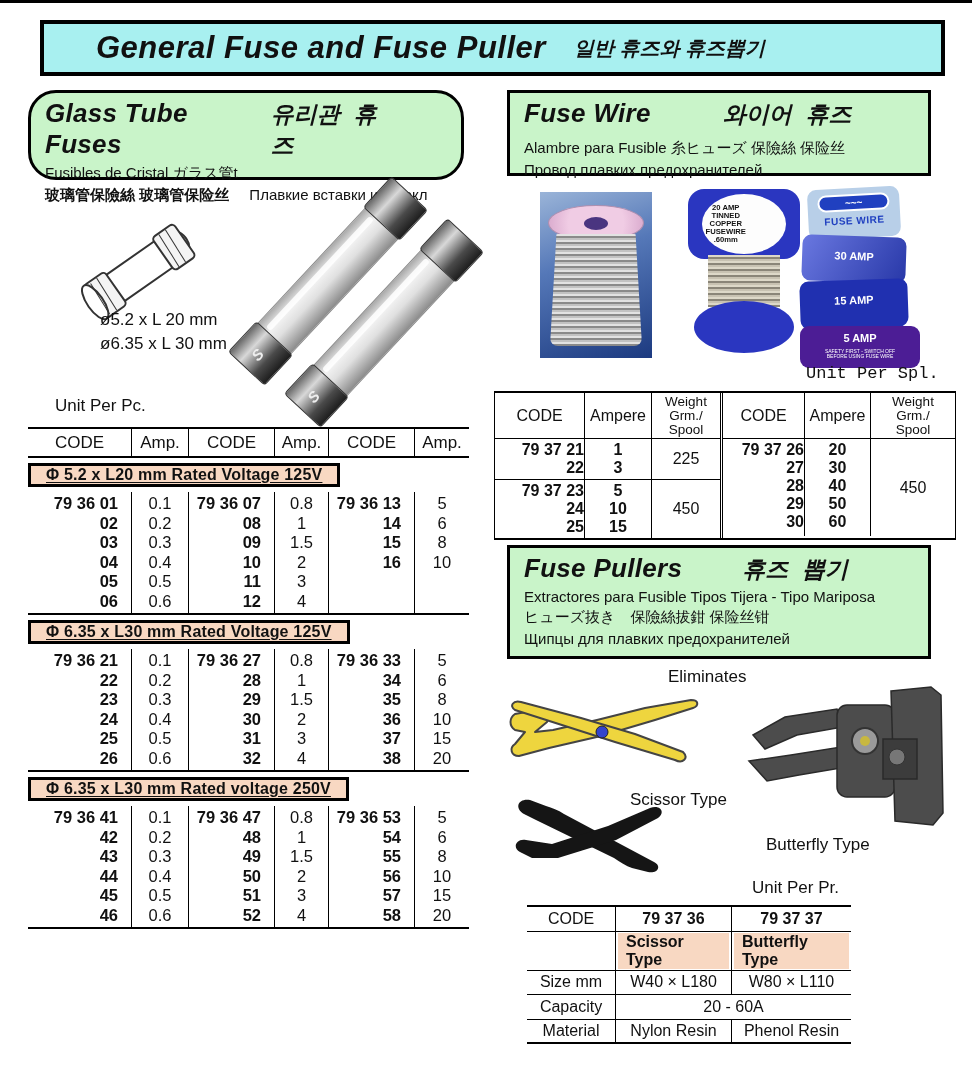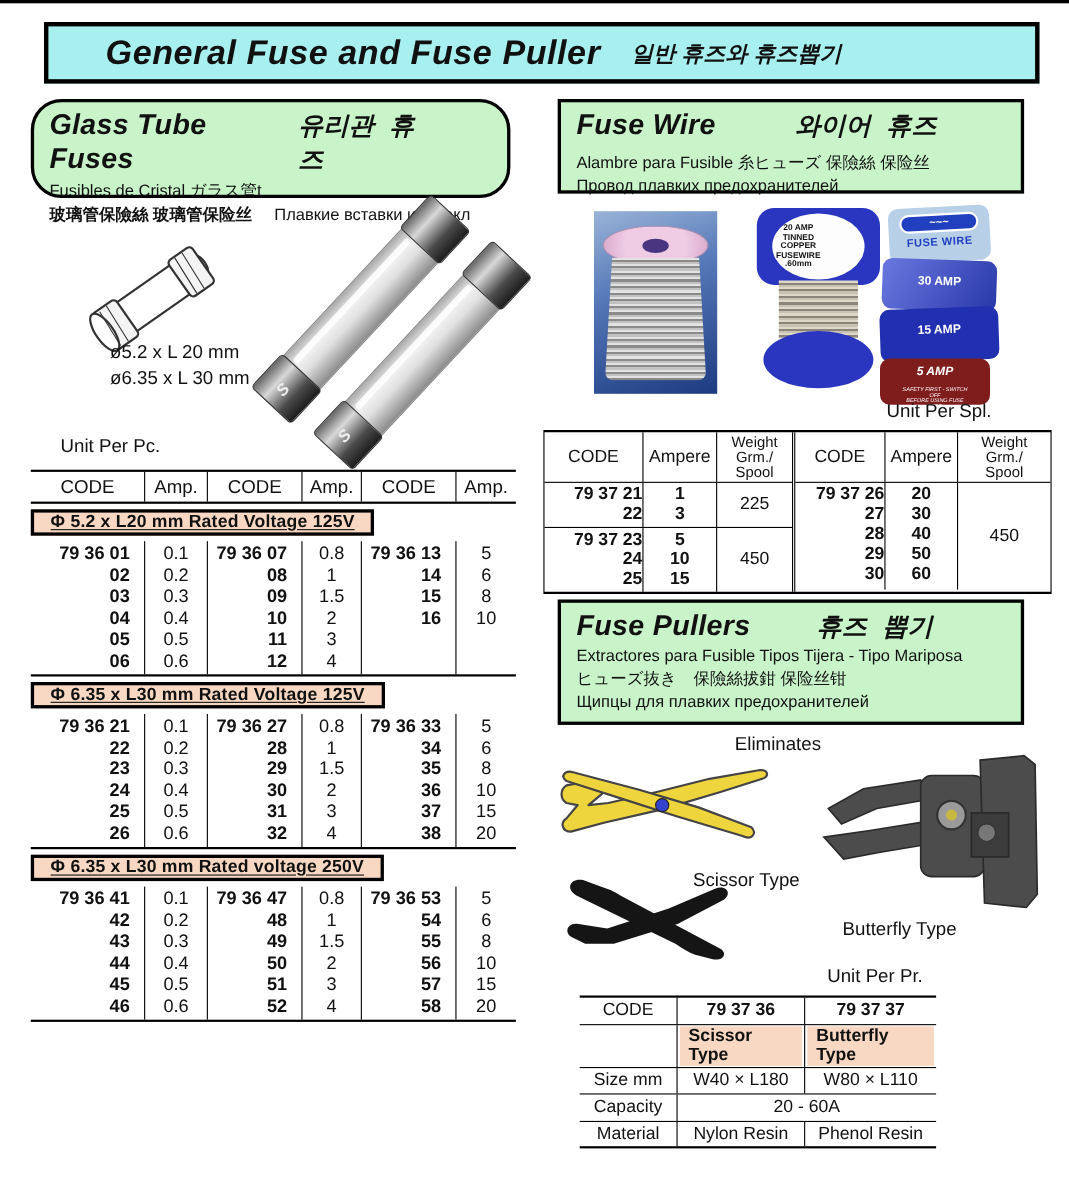--- a/index.html
+++ b/index.html
@@ -108,21 +108,21 @@
   .photo2 .bot { position:absolute; left:8px; top:112px; width:100px; height:52px; border-radius:50%; background:#2a36c0; }
 
   .cards { left:800px; top:188px; width:110px; height:180px; }
   .card { position:absolute; border-radius:9px; color:#fff; text-align:center; }
   .card1 { left:8px; top:0; width:92px; height:50px; background:#b8cfe8; transform:rotate(-3deg); padding-top:6px; }
   .card1 .pill { margin:0 auto; width:72px; height:17px; border-radius:9px; background:#2040c0; border:2px solid #fff;
     color:#fff; font-size:10px; font-style:italic; font-weight:bold; line-height:13px; }
   .card1 .brand { margin-top:4px; color:#2040c0; font-size:10px; font-weight:bold; letter-spacing:.5px; }
   .card2 { left:2px; top:48px; width:104px; height:46px; background:linear-gradient(120deg,#6a78e0,#2838a8); transform:rotate(2deg); }
   .card3 { left:0; top:92px; width:108px; height:48px; background:#2030b0; transform:rotate(-2deg); }
-  .card4 { left:0; top:138px; width:100px; height:42px; background:#7f1d1d;font-style:italic; }
+  .card4 { left:0; top:138px; width:120px; height:42px; background:#4c1d95; }
   .card .ampt { font-size:11px; font-weight:bold; padding-top:14px; }
   .card4 .ampt { padding-top:6px; }
   .card4 .safety { font-size:8px; line-height:8px; transform:scale(.62); white-space:pre-line; margin-top:2px; }
 
   
   .img-label { font-size:17px; }
 
   svg { display:block; }
 </style>
 </head>
@@ -360,21 +360,21 @@
     <div class="card card3">
       <div class="ampt">15 AMP</div>
     </div>
     <div class="card card4">
       <div class="ampt">5 AMP</div>
       <div class="safety ml">SAFETY FIRST - SWITCH OFF
 BEFORE USING FUSE WIRE</div>
     </div>
   </div>
 
-  <div class="abs plain-label" style="left:806px; top:364px;">Unit Per Spl.</div>
+  <div class="abs plain-label" style="left:806px; top:364px;font-family:Liberation Mono, monospace;">Unit Per Spl.</div>
 
   <div class="abs fwt">
     <div class="fw-half">
       <div class="fw-head">
         <div class="c a0 vsep">CODE</div>
         <div class="c a1 vsep">Ampere</div>
         <div class="c a2 wt ml">Weight
 Grm./
 Spool</div>
       </div>

